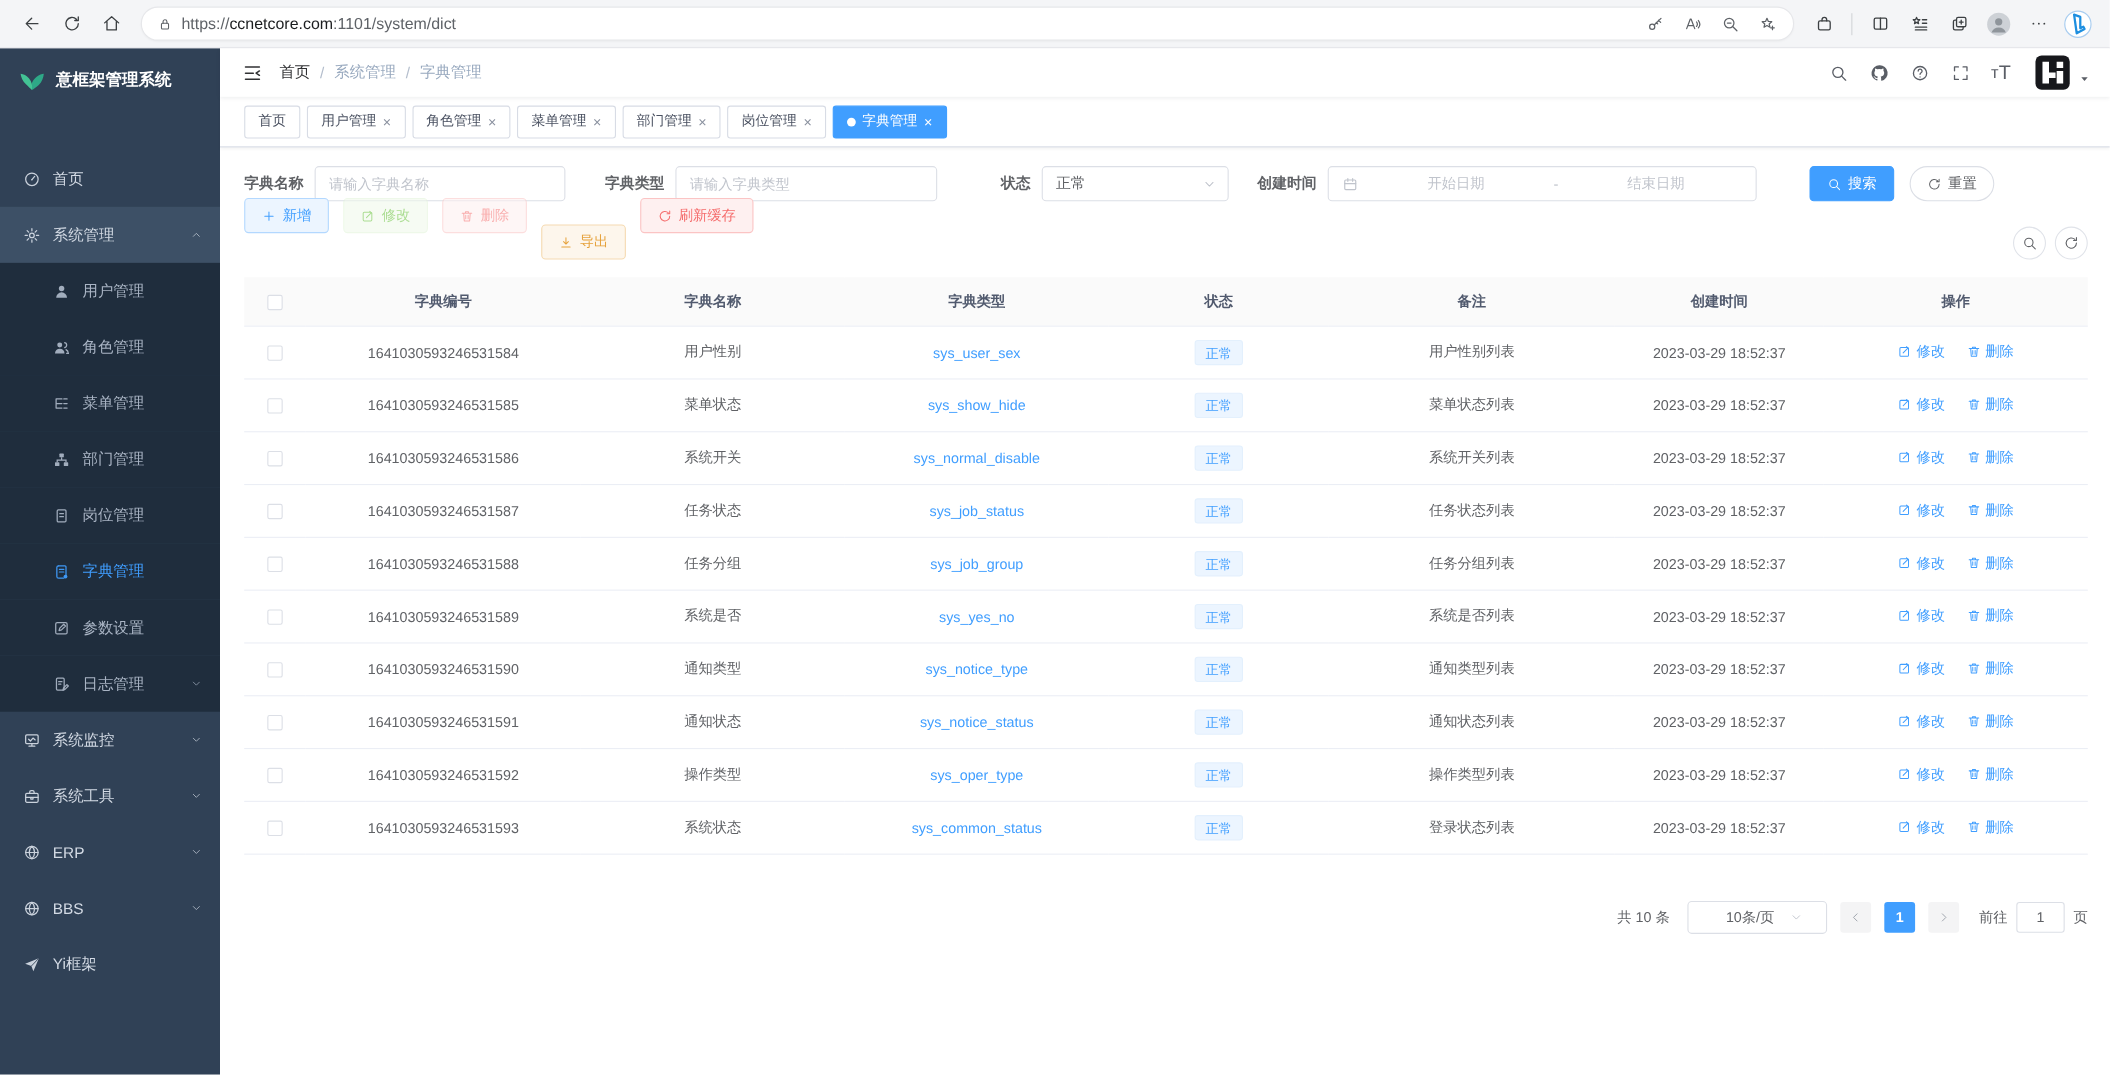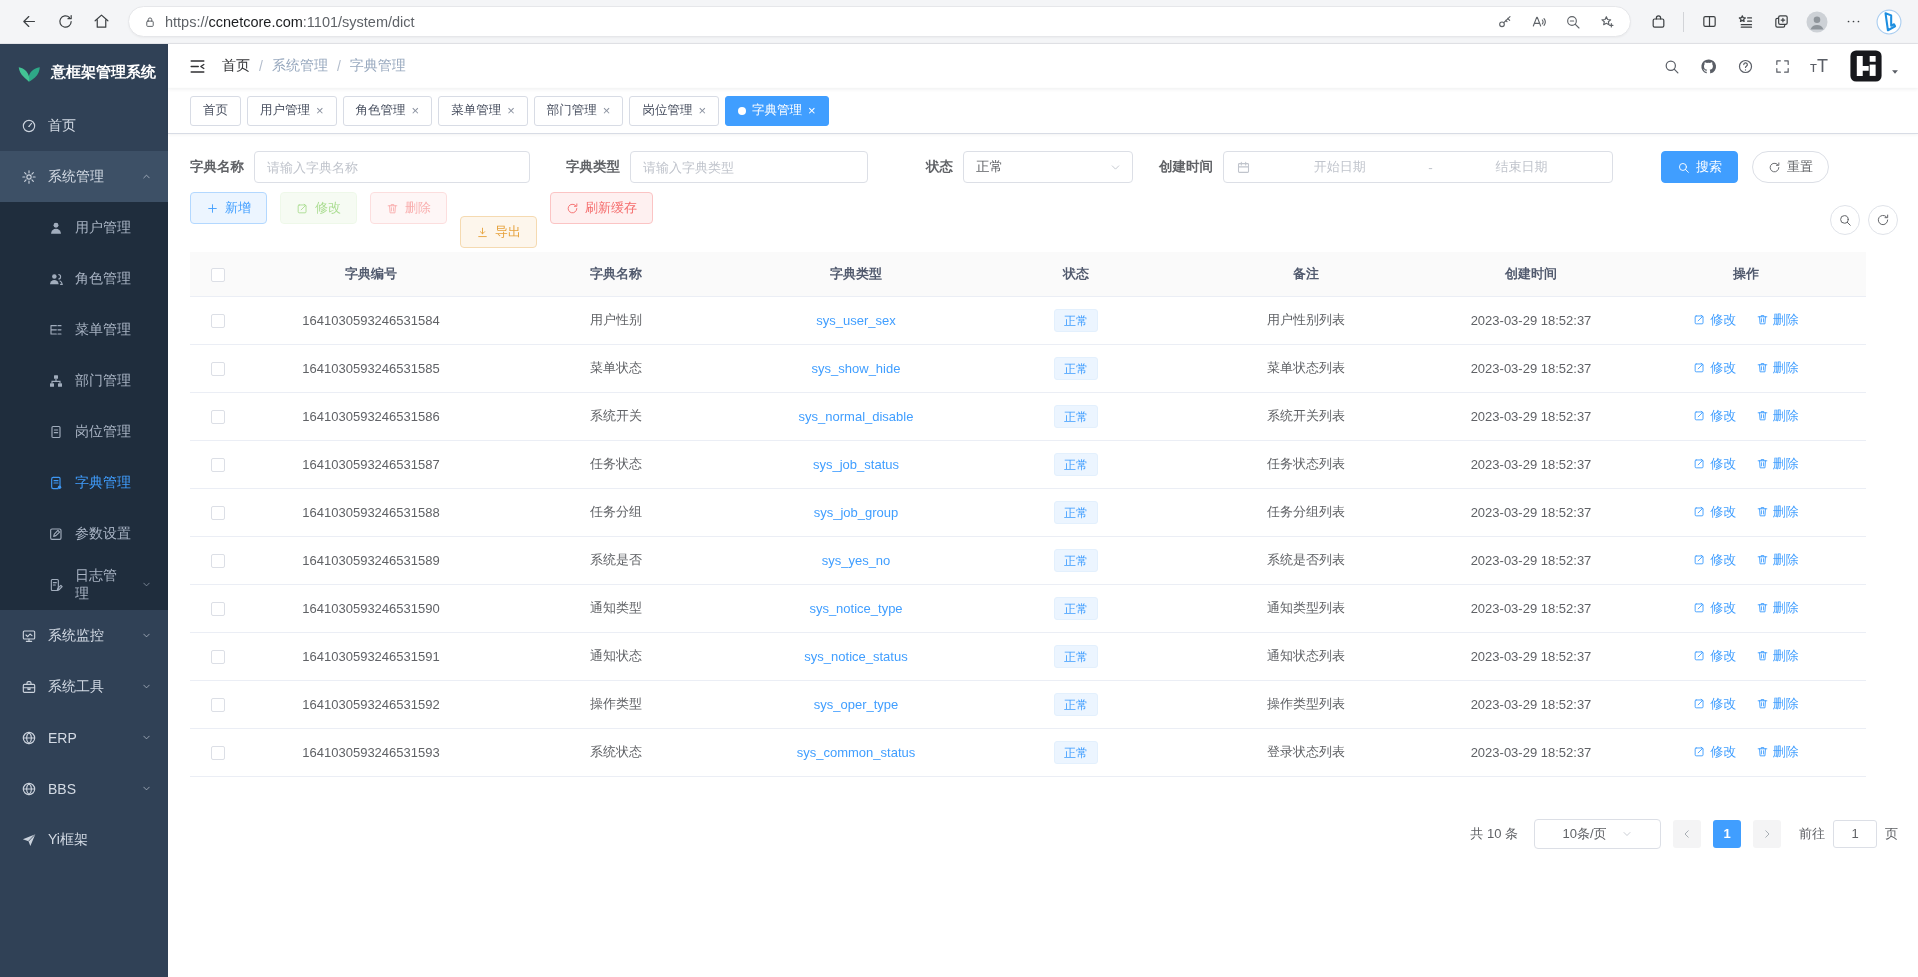--- a/index.html
+++ b/index.html
@@ -23,22 +23,22 @@
     color:#5f6368; flex:0 0 auto; }
   .pill-ic svg { width:16px; height:16px; }
   .vdiv { width:1px; height:20px; background:#d2d4d8; margin:0 4px; flex:0 0 auto; }
   .b-ic.avatar svg { width:24px; height:24px; }
   .b-ic.copilot svg { width:26px; height:26px; }
 
   
   .app { display:flex; height:933px; }
 
   
-  .sidebar { width:168px; background:#304156; color:#cfd8e3; flex:0 0 auto;
-    display:flex; flex-direction:column; overflow:hidden; }
+  .sidebar { width:200px; background:#304156; color:#cfd8e3; flex:0 0 auto;
+    display:flex; flex-direction:column; overflow:hidden;gap:37px; }
   .brand { height:56px; display:flex; align-items:center; gap:9px; padding-left:16px;
     color:#fff; font-weight:bold; font-size:15px; flex:0 0 auto; }
   .brand svg { width:26px; height:26px; }
   .s-item { height:51px; display:flex; align-items:center; gap:11px; font-size:14px;
     cursor:pointer; flex:0 0 auto; }
   .s-item.top { padding-left:21px; color:#d3dae4; }
   .s-item.sub { padding-left:48px; background:#1f2d3d; color:#a9b4c4; }
   .s-item.parent { background:#3d5066; }
   .s-item.active { color:#409eff; }
   .s-icon { width:16px; height:16px; color:inherit; opacity:.95; }
@@ -83,41 +83,41 @@
     background:#fff; }
 
   
   .content { flex:1 1 auto; padding:17px 20px 0 22px; overflow:hidden; }
 
   .filters { display:flex; align-items:center; height:32px; margin-bottom:21px; font-size:13.5px; }
   .f-label { font-weight:bold; color:#606266; margin-right:10px; white-space:nowrap; }
   .f-input { height:32px; border:1px solid #dcdfe6; border-radius:4px; padding:0 12px;
     font-size:13px; color:#606266; outline:none; font-family:inherit; }
   .f-input::placeholder { color:#c0c4cc; }
-  .in-name { width:276px; margin-right:36px; }
+  .in-name { width:228px; margin-right:36px; }
   .in-type { width:238px; margin-right:58px; }
   .f-select { width:170px; height:32px; border:1px solid #dcdfe6; border-radius:4px;
     display:flex; align-items:center; padding:0 10px 0 12px; color:#606266; cursor:pointer;
     margin-right:26px; }
   .f-select .chev { margin-left:auto; color:#c0c4cc; width:13px; height:13px; }
   .f-select .chev svg { width:13px; height:13px; }
   .daterange { width:390px; height:32px; border:1px solid #dcdfe6; border-radius:4px;
     display:flex; align-items:center; padding:0 12px; gap:10px; margin-right:32px; }
   .daterange .cal { color:#c0c4cc; width:15px; height:15px; } .daterange .cal svg{width:15px;height:15px;}
   .dr-ph { color:#c0c4cc; font-size:13px; flex:1 1 auto; text-align:center; }
   .dr-ph:first-of-type { text-align:left; }
   .dr-sep { color:#c0c4cc; }
   .btn { height:32px; border-radius:4px; display:inline-flex; align-items:center; gap:6px;
     padding:0 15px; font-size:13px; cursor:pointer; border:1px solid transparent;
     white-space:nowrap; }
   .btn svg { width:13px; height:13px; }
   .btn-search { background:#409eff; border-color:#409eff; color:#fff; margin-right:14px;margin-left:16px; }
   .btn-reset { background:#fff; border-color:#dcdfe6; color:#606266;border-radius:16px; }
 
-  .toolbar { display:flex; align-items:center; height:32px; margin-bottom:16px; }
+  .toolbar { display:flex; align-items:flex-end; height:32px; margin-bottom:16px; }
   .toolbar .btn { margin-right:13px; }
   .btn.primary  { background:#ecf5ff; border-color:#b3d8ff; color:#409eff; }
   .btn.success  { background:#f0f9eb; border-color:#e1f3d8; color:#67c23a; }
   .btn.warning  { background:#fdf6ec; border-color:#f5dab1; color:#e6a23c;margin-top:24px; }
   .btn.danger   { background:#fef0f0; border-color:#fbc4c4; color:#f56c6c; }
   .btn.disabled { opacity:.55; cursor:not-allowed; }
   .toolbar-right { margin-left:auto; display:flex; gap:8px; }
   .circle-btn { width:30px; height:30px; border-radius:50%; border:1px solid #e0e3e9;
     display:flex; align-items:center; justify-content:center; color:#606266; cursor:pointer; }
   .circle-btn svg { width:14px; height:14px; }
@@ -137,22 +137,22 @@
   .ops a { color:#409eff; text-decoration:none; display:inline-flex; align-items:center;
     gap:4px; cursor:pointer; }
   .ops a + a { margin-left:16px; }
   .ops svg { width:13px; height:13px; }
 
   
   .pagination { display:flex; align-items:center; justify-content:flex-end; gap:12px;
     margin-top:42px; font-size:13px; color:#606266; }
   .pg-total { margin-right:4px; }
   .pg-size { width:127px; height:30px; border:1px solid #dcdfe6; border-radius:4px;
-    display:flex; align-items:center; justify-content:center; gap:14px; cursor:pointer;
-    color:#606266; }
+    display:flex; align-items:center; gap:14px; cursor:pointer;
+    color:#606266;padding-left:34px; }
   .pg-size .chev { color:#c0c4cc; width:12px; height:12px; } .pg-size .chev svg{width:12px;height:12px;}
   .pg-btn { width:28px; height:28px; border-radius:3px; background:#f4f4f5; color:#9aa0a8;
     display:flex; align-items:center; justify-content:center; cursor:pointer; }
   .pg-btn svg { width:12px; height:12px; }
   .pg-page { width:28px; height:28px; border-radius:3px; background:#409eff; color:#fff;
     display:flex; align-items:center; justify-content:center; font-weight:bold; cursor:pointer; }
   .pg-goto { display:flex; align-items:center; gap:8px; margin-left:6px; }
   .pg-input { width:44px; height:28px; border:1px solid #dcdfe6; border-radius:3px;
     text-align:center; font-size:13px; color:#606266; outline:none; font-family:inherit; }
 </style>

